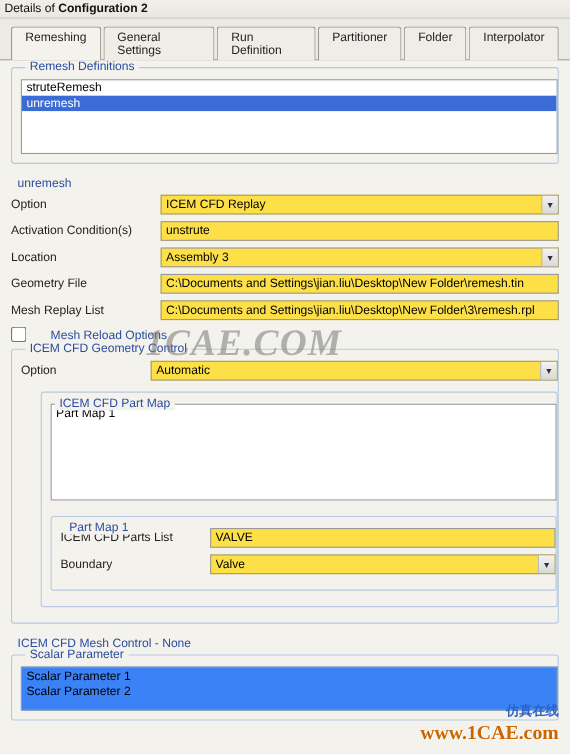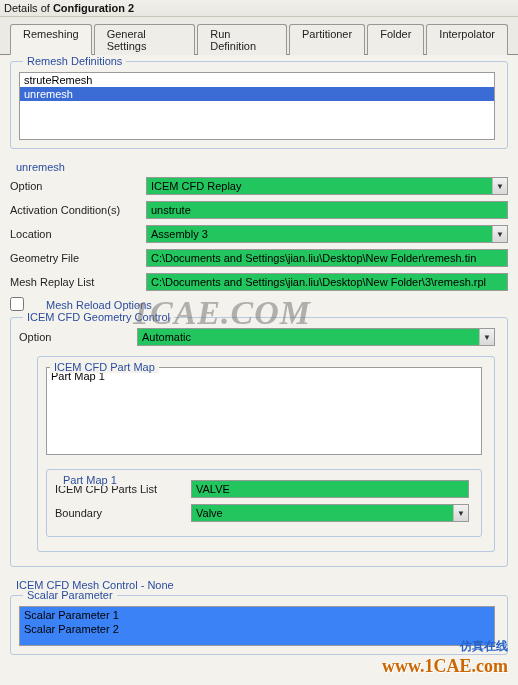--- a/index.html
+++ b/index.html
@@ -41,21 +41,21 @@
   .tab.active {
     background: #f4f2ec;
     border-bottom: 1px solid #f4f2ec;
     font-weight: normal;
   }
   .content { padding: 6px 10px; background: #f4f2ec; height: calc(100% - 46px); overflow: hidden; }
   .group {
     border: 1px solid #b6c9e0;
     border-radius: 3px;
     margin-bottom: 6px;
-    padding: 10px 12px 8px 8px;
+    padding: 10px 0 8px 8px;
     position: relative;
   }
   .group > .legend {
     position: absolute;
     top: -7px;
     left: 12px;
     background: #f4f2ec;
     padding: 0 4px;
     color: #2a4da0;
     font-size: 11px;
@@ -68,21 +68,21 @@
     overflow: auto;
   }
   .listbox .item { padding: 1px 4px; font-size: 11px; }
   .listbox .item.selected { background: #3b6bd4; color: #fff; }
   .lonelylabel { color: #2a4da0; margin: 12px 0 4px 6px; }
   .row { display: flex; align-items: center; margin-bottom: 6px; gap: 8px; }
   .row .lbl { width: 128px; color: #222; }
   .row .field {
     flex: 1;
     border: 1px solid #999;
-    background: #22c55e;
+    background: #fde047;
     padding: 2px 4px;
     font-size: 11px;
     height: 18px;
   }
   .combo { position: relative; flex: 1; }
   .combo .field { width: 100%; padding-right: 16px; }
   .combo .arrow {
     position: absolute;
     right: 1px; top: 1px;
     width: 15px; height: 16px;

